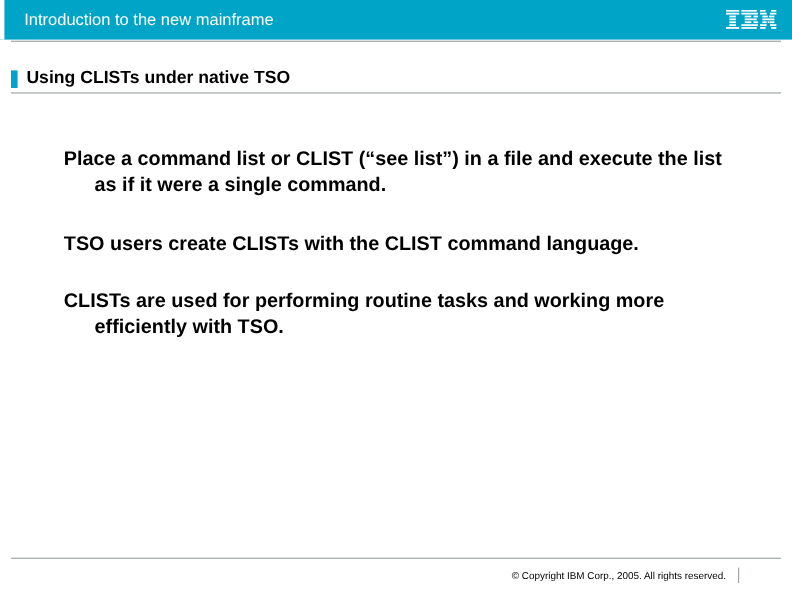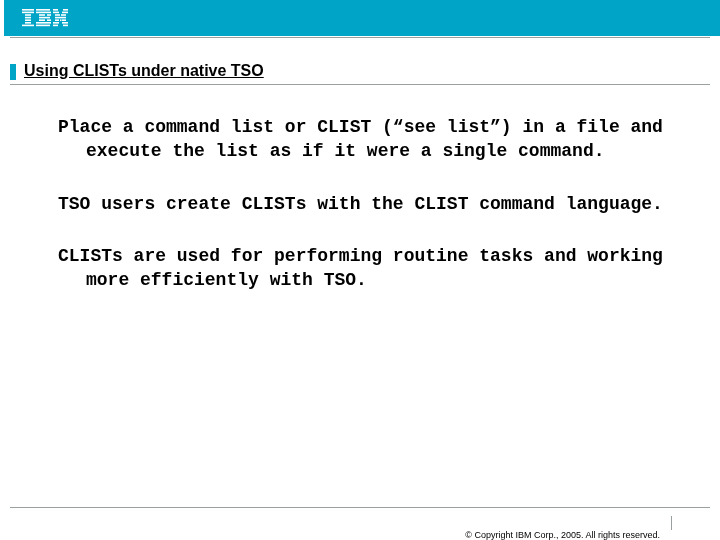--- a/index.html
+++ b/index.html
@@ -30,43 +30,41 @@
     flex-direction: column;
     gap: 1px;
   }
   .ibm-logo svg { display: block; }
   .header-underline {
     height: 1px;
     background: #9aa0a0;
     margin: 1px 10px 0 10px;
   }
   .title-row {
-    margin: 24px 10px 0 10px;
+    margin: 24px 10px 17px 10px;
     border-bottom: 1px solid #9aa0a0;
     position: relative;
     padding-bottom: 4px;
     padding-left: 14px;
-    text-decoration: underline;
   }
   .title-accent {
     position: absolute;
     left: 0;
     top: 2px;
     width: 6px;
     height: 16px;
     background: #00a4c7;
   }
   .slide-title {
     font-size: 16px;
     font-weight: 700;
     color: #000000;
   }
   .content {
     padding: 30px 40px 0 58px;
-    font-family: Liberation Mono, monospace;
   }
   .para {
     font-size: 18px;
     font-weight: 700;
     color: #000000;
     line-height: 1.35;
     margin-bottom: 28px;
   }
   .para.indent {
     text-indent: -28px;
@@ -75,38 +73,39 @@
   .footer-line {
     position: absolute;
     left: 10px;
     right: 10px;
     bottom: 32px;
     height: 1px;
     background: #9aa0a0;
   }
   .footer-text {
     position: absolute;
-    bottom: 0;
+    bottom: 12px;
     right: 60px;
     font-size: 9px;
     color: #000000;
   }
   .footer-tick {
     position: absolute;
     right: 48px;
     bottom: 10px;
     width: 1px;
     height: 14px;
     background: #9aa0a0;
   }
 </style>
 </head>
 <body>
 
 <div class="header-bar">
+  <span class="header-title">Introduction to the new mainframe</span>
   <span class="ibm-logo">
     <svg width="46" height="18" viewBox="0 0 46 18">
       <g fill="#ffffff">
         <rect x="0" y="0" width="12" height="1.6"></rect>
           <rect x="0" y="2.6" width="12" height="1.6"></rect>
         <rect x="3" y="5.2" width="6" height="1.6"></rect>
           <rect x="3" y="7.8" width="6" height="1.6"></rect>
         <rect x="3" y="10.4" width="6" height="1.6"></rect>
           <rect x="3" y="13" width="6" height="1.6"></rect>
         <rect x="0" y="15.6" width="12" height="1.6"></rect>

